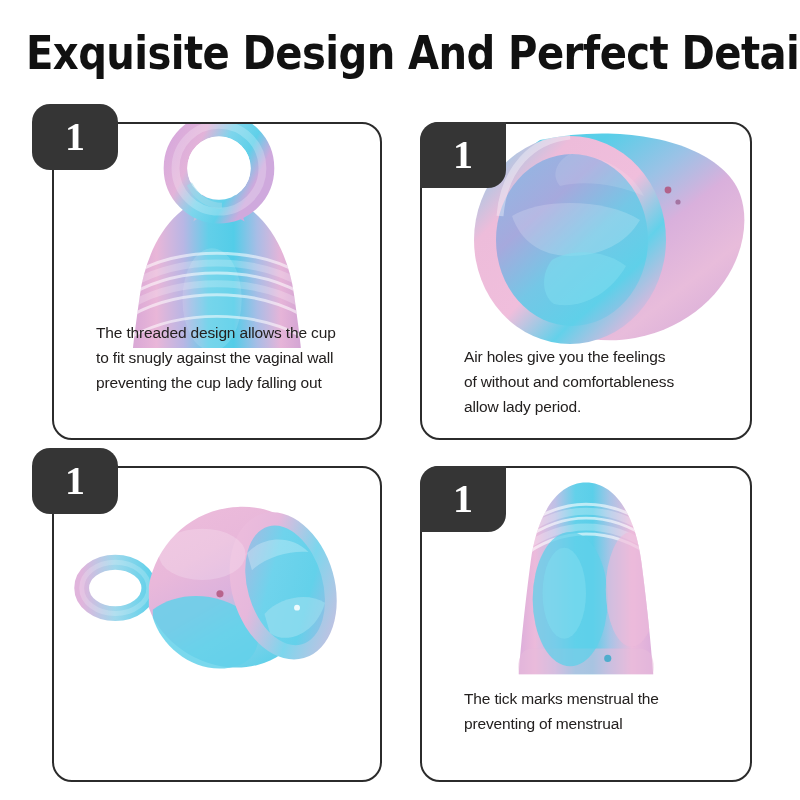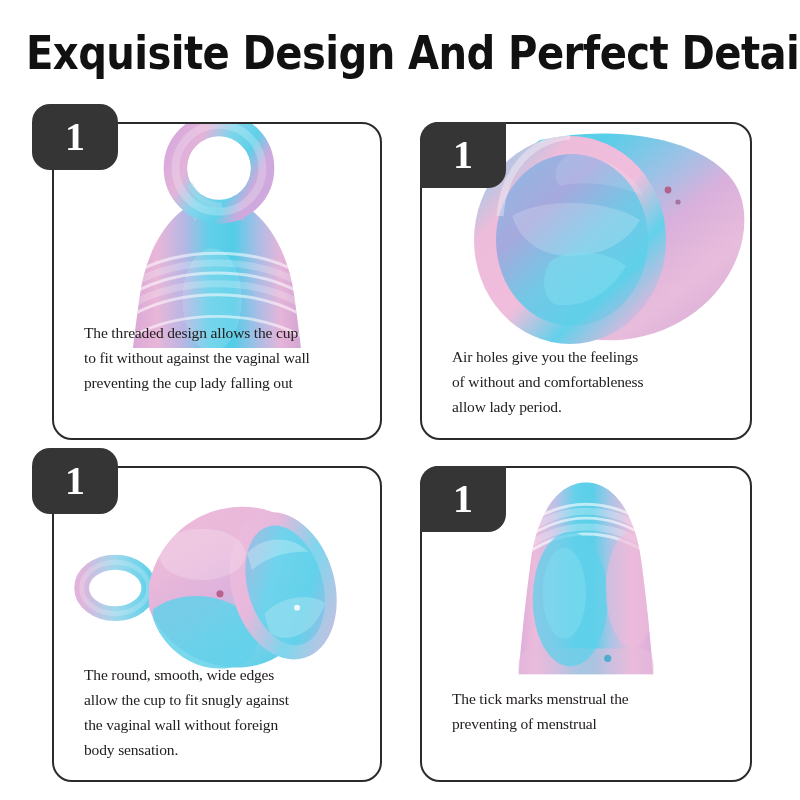--- a/index.html
+++ b/index.html
@@ -101,23 +101,23 @@
     border-radius: 18px 18px 0 0;
   }
   .art svg { display: block; width: 100%; height: 100%; }
 
   
   .caption {
     position: absolute;
     left: 0;
     right: 0;
     bottom: 0;
-    padding: 0 22px 16px 30px;
+    padding: 0 22px 16px 42px;
     box-sizing: border-box;
-    font-family: Liberation Serif, serif;
+    font-family: Liberation Sans, sans-serif;
     font-size: 15.5px;
     line-height: 25px;
     color: #23201f;
     letter-spacing: -0.15px;
   }
   .caption.four { height: 118px; }
   .caption.three { height: 94px; }
   .caption p { margin: 0; }
 </style>
 </head>
@@ -174,21 +174,21 @@
 
           <circle cx="167" cy="42" r="44" fill="none" stroke="url(#g1ring)" stroke-width="24"></circle>
           <circle cx="167" cy="42" r="44" fill="none" stroke="#ffffff" stroke-opacity="0.22" stroke-width="8"></circle>
 
           <circle cx="167" cy="42" r="32" fill="#ffffff"></circle>
           <path d="M137 58 C146 74 158 80 170 80" fill="none" stroke="#9fd9ea" stroke-opacity="0.55" stroke-width="6"></path>
         </svg>
       </div>
       <div class="caption four">
         <p>The threaded design allows the cup</p>
-        <p>to fit without against the vaginal wall</p>
+        <p>to fit snugly against the vaginal wall</p>
         <p>preventing the cup lady falling out</p>
       </div>
       <div class="badge outside">1</div>
     </div>
 
     <div class="card c2">
       <div class="art">
         <svg viewBox="0 0 332 224" preserveAspectRatio="xMidYMid slice">
           <defs>
             <linearGradient id="g2outer" x1="0" y1="0" x2="0.9" y2="1">
@@ -282,26 +282,20 @@
             <ellipse cx="234" cy="118" rx="38" ry="62" fill="url(#g3in)"></ellipse>
             <path d="M206 76 C226 64 254 70 266 92 C252 86 224 84 206 94 Z" fill="#ffffff" opacity="0.25"></path>
             <path d="M206 140 C224 128 254 130 268 146 C252 172 220 178 206 160 Z" fill="#9fdff0" opacity="0.6"></path>
           </g>
 
           <ellipse cx="150" cy="86" rx="44" ry="26" fill="#ffffff" opacity="0.2"></ellipse>
 
           <circle cx="168" cy="126" r="3.6" fill="#a8426a" opacity="0.7"></circle>
           <circle cx="246" cy="140" r="3" fill="#ffffff" opacity="0.85"></circle>
         </svg>
-      </div>
-      <div class="caption four">
-        <p>The round, smooth, wide edges</p>
-        <p>allow the cup to fit snugly against</p>
-        <p>the vaginal wall without foreign</p>
-        <p>body sensation.</p>
       </div>
       <div class="badge outside">1</div>
     </div>
 
     <div class="card c4">
       <div class="art">
         <svg viewBox="0 0 332 224" preserveAspectRatio="xMidYMax meet">
           <defs>
             <linearGradient id="g4body" x1="0" y1="0" x2="1" y2="0">
               <stop offset="0%" stop-color="#dcaedb"></stop>

